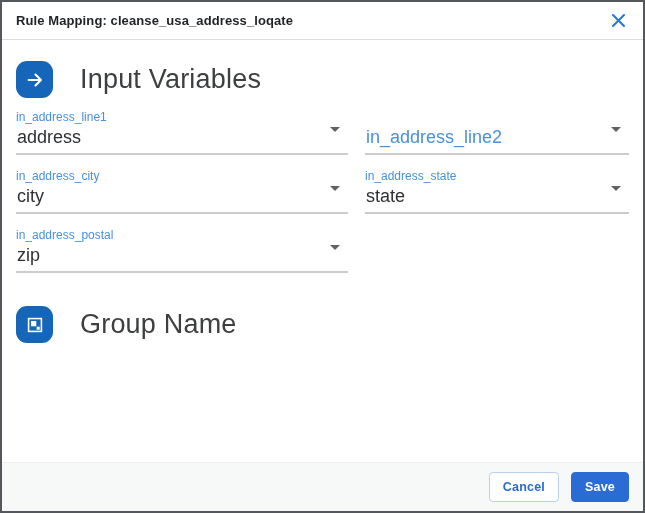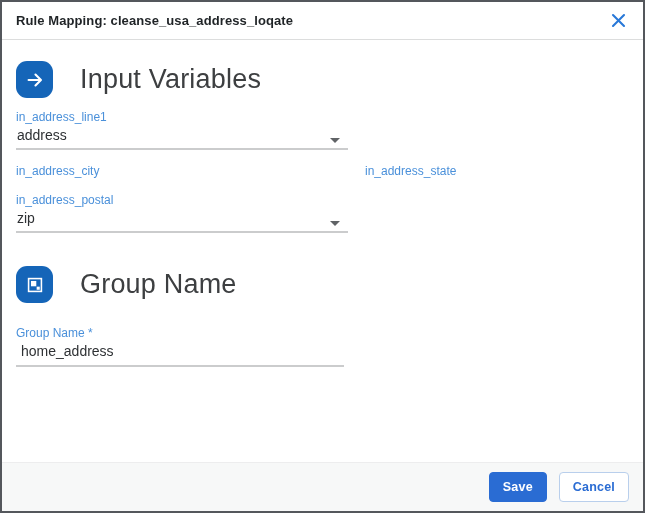--- a/index.html
+++ b/index.html
@@ -36,24 +36,24 @@
     display: flex; align-items: center; justify-content: center; flex: 0 0 auto;
   }
   .section-title { font-size: 27px; font-weight: 400; color: #3d3f41; letter-spacing: .2px; }
   
   .form-grid { margin-top: 12px; }
   .form-row { display: flex; gap: 17px; margin-bottom: 14px; }
   .col-left { width: 332px; flex: 0 0 auto; }
   .col-right { flex: 1 1 auto; }
   .field-label { font-size: 12px; color: #4a90da; height: 15px; line-height: 15px; }
   .field-control {
-    display: flex; align-items: flex-end; justify-content: space-between;
+    display: flex; align-items: flex-start; justify-content: space-between;
     padding: 2px 8px 5px 1px;
     border-bottom: 2px solid #cbcccd;
-    font-size: 14px; color: #2e3134; min-height: 24px;
+    font-size: 18px; color: #2e3134; min-height: 24px;
     cursor: pointer; background: transparent;
   }
   .field-control .value { white-space: nowrap; }
   .field-control .value.placeholder { color: #4a90da; }
   .caret {
     width: 0; height: 0;
     border-left: 5px solid transparent; border-right: 5px solid transparent;
     border-top: 5px solid #606366; flex: 0 0 auto; margin-left: 8px;
   }
   .group-field { margin-top: 23px; width: 328px; }
@@ -109,28 +109,43 @@
     <div class="form-grid">
 
       <div class="form-row">
         <div class="col-left">
           <div class="field-label">in_address_line1</div>
           <div class="field-control">
             <span class="value">address</span>
             <span class="caret"></span>
           </div>
         </div>
+        <div class="col-right">
+          <div class="field-label"></div>
+          <div class="field-control">
+            <span class="value placeholder">in_address_line2</span>
+            <span class="caret"></span>
+          </div>
+        </div>
       </div>
 
       <div class="form-row">
         <div class="col-left">
           <div class="field-label">in_address_city</div>
+          <div class="field-control">
+            <span class="value">city</span>
+            <span class="caret"></span>
+          </div>
         </div>
         <div class="col-right">
           <div class="field-label">in_address_state</div>
+          <div class="field-control">
+            <span class="value">state</span>
+            <span class="caret"></span>
+          </div>
         </div>
       </div>
 
       <div class="form-row">
         <div class="col-left">
           <div class="field-label">in_address_postal</div>
           <div class="field-control">
             <span class="value">zip</span>
             <span class="caret"></span>
           </div>
@@ -144,25 +159,21 @@
       <span class="icon-badge">
         <svg width="22" height="22" viewBox="0 0 24 24">
           <rect x="5" y="5" width="14" height="14" stroke="#ffffff" stroke-width="1.7" fill="none"></rect>
           <rect x="7.6" y="7.6" width="5.8" height="5.8" fill="#ffffff"></rect>
           <rect x="13.8" y="13.8" width="3.4" height="3.4" fill="#ffffff"></rect>
         </svg>
       </span>
       <span class="section-title">Group Name</span>
     </div>
 
-    <div class="group-field">
-      <div class="field-label">Group Name *</div>
-      <input class="text-input" type="text" value="home_address" style="">
-    </div>
 
   </div>
 
   <div class="dialog-footer">
+    <button class="btn btn-cancel">Cancel</button>
     <button class="btn btn-save">Save</button>
-    <button class="btn btn-cancel">Cancel</button>
   </div>
 
 </div>
 
 </body></html>

